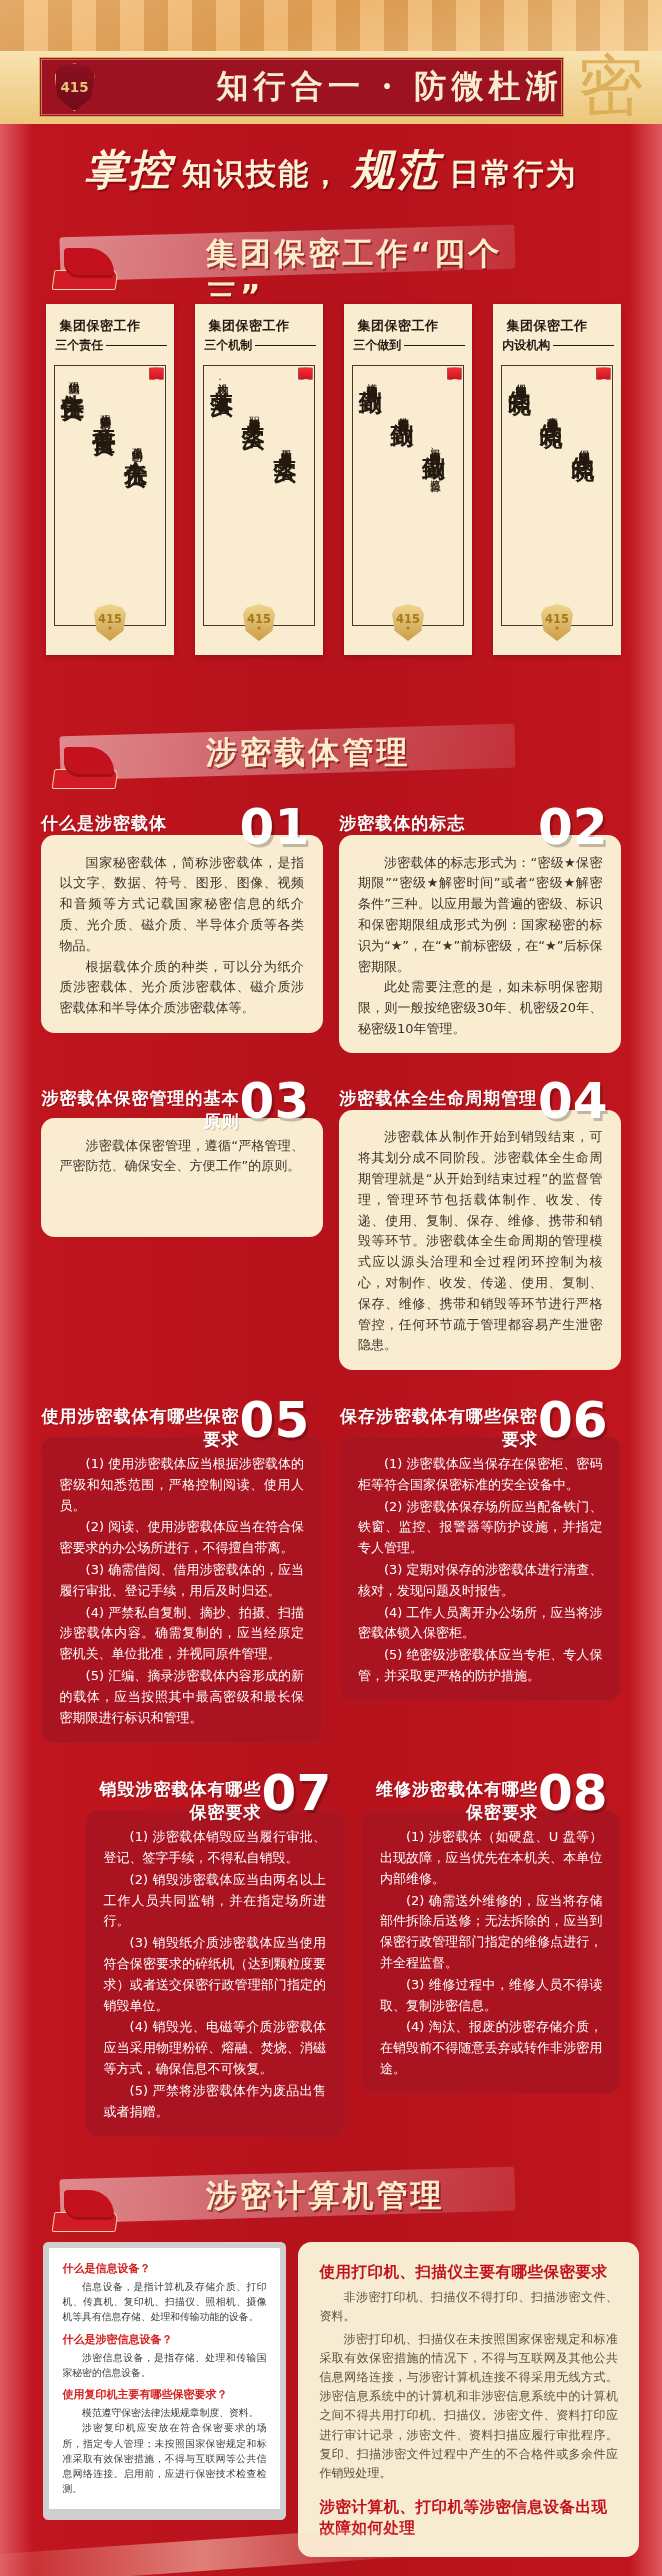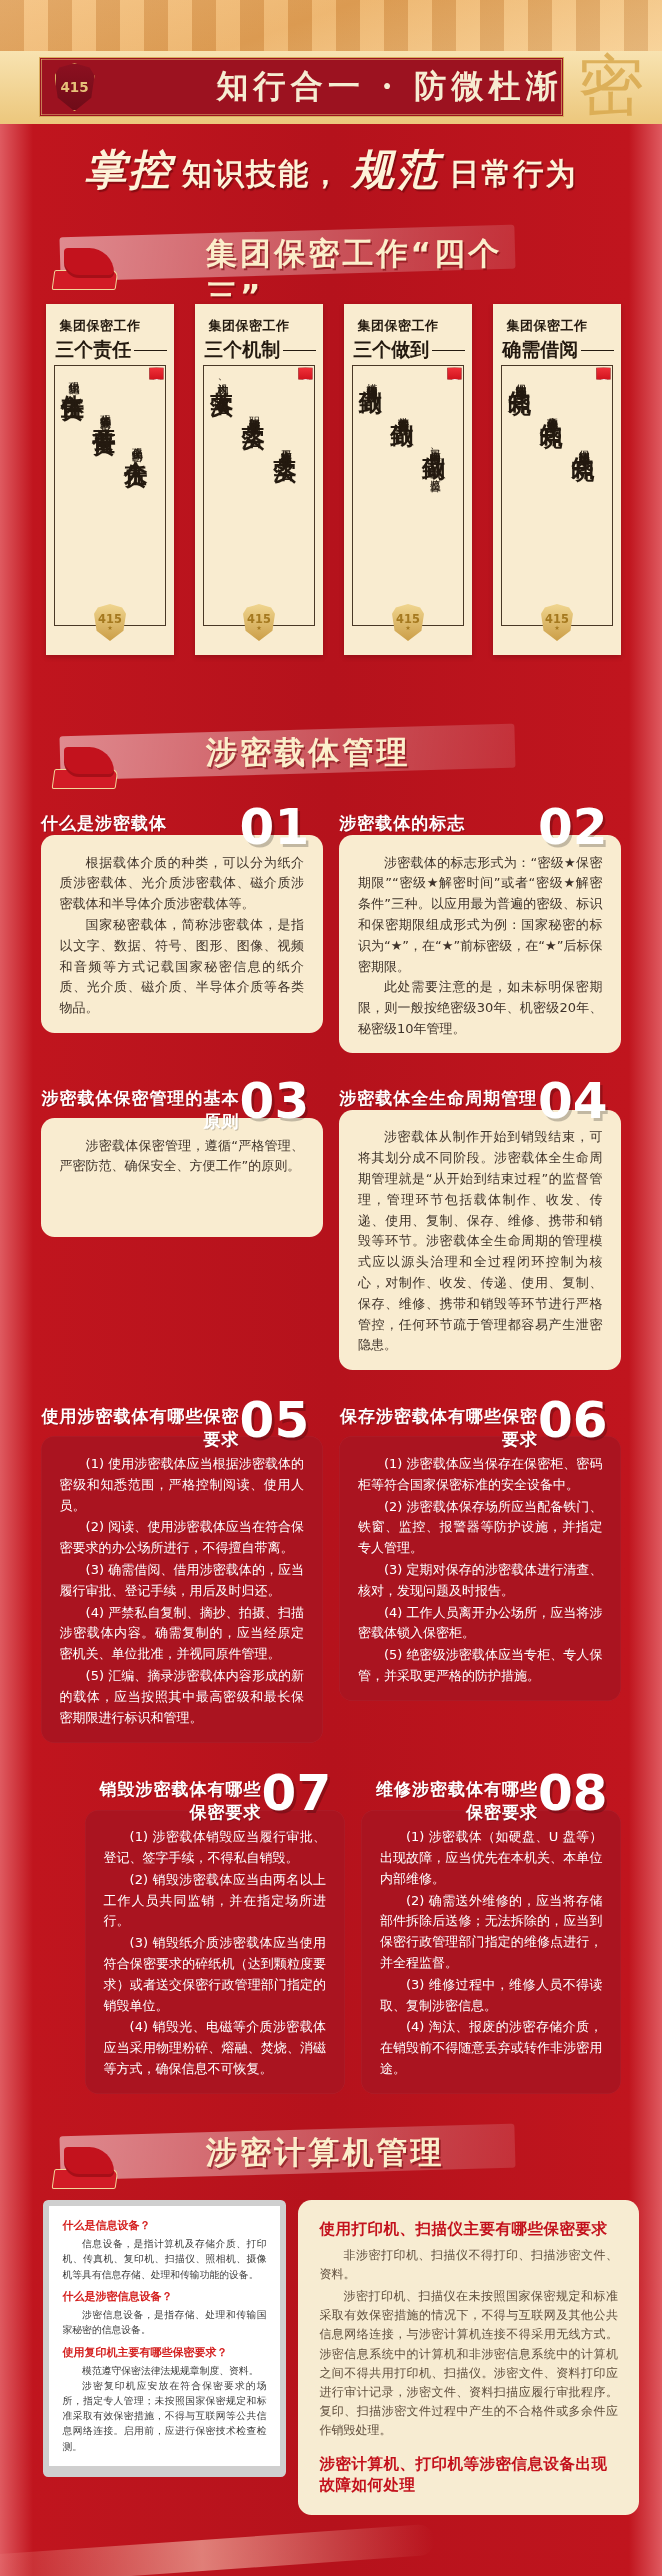--- a/index.html
+++ b/index.html
@@ -39,21 +39,21 @@
     border:1px solid #f1d79b;border-radius:2.1px 7.2px 2.1px 2.1px;transform:skewX(-8deg);}
   .flag-icon .flag{position:absolute;left:13.5px;bottom:11.4px;width:50px;height:30px;background:#c3121d;
     border-radius:4.1px 25px 5.2px 15.5px;box-shadow:inset 0 -3.1px 0 rgba(0,0,0,.15);}
   .sec-title{position:absolute;left:108px;top:5.2px;font-size:31px;font-weight:bold;color:#fbeecb;
     letter-spacing:3.1px;text-shadow:1.6px 2.1px 0 rgba(120,8,14,.6);margin-left:48px;}
   
   .ft-row{display:flex;gap:21px;margin:22px 0 0 46px;height:351px;}
   .ft-card{position:relative;width:128px;background:#f9ecd0;box-shadow:0 2.1px 5.2px rgba(0,0,0,.2);}
   .ft-header{margin:13.5px 0 0 13.5px;font-size:13px;font-weight:bold;color:#241a10;letter-spacing:0.5px;}
   .ft-subrow{display:flex;align-items:center;margin:2.1px 0 0 6.2px;}
-  .ft-sub{font-size:19px;font-weight:bold;color:#241a10;padding:0 3.1px;}
+  .ft-sub{font-size:12px;font-weight:bold;color:#241a10;padding:0 3.1px;}
   .ft-line{flex:1;height:0.5px;background:#241a10;margin-right:7.2px;}
   .ft-frame{position:absolute;left:8.3px;right:8.3px;top:61px;bottom:29px;border:0.5px solid #4a3826;}
   .ft-body{position:absolute;left:13.5px;right:13.5px;top:69px;bottom:47px;display:flex;gap:5.2px;}
   .vcol{writing-mode:vertical-rl;text-orientation:upright;color:#241a10;line-height:1.15;}
   .vcol:nth-child(2){margin-top:33px;}
   .vcol:nth-child(3){margin-top:66px;}
   .vcol .em{font-size:23px;font-weight:bold;letter-spacing:1px;}
   .vcol .lead{font-size:11px;letter-spacing:0.5px;}
   .ft-tag{position:absolute;right:-3.1px;top:-5.2px;writing-mode:vertical-rl;text-orientation:upright;
     background:linear-gradient(180deg,#ef3038,#d3141f);color:#fff;font-size:6.5px;line-height:1.1;
@@ -200,21 +200,21 @@
       </div>
       <div class="gold-shield">
         <span>415</span>
           <span class="star">★</span>
       </div>
     </div>
 
     <div class="ft-card">
       <div class="ft-header">集团保密工作</div>
       <div class="ft-subrow">
-        <span class="ft-sub">确需借阅</span>
+        <span class="ft-sub">内设机构</span>
         <span class="ft-line"></span>
       </div>
       <div class="ft-frame"></div>
       <div class="ft-body">
         <div class="vcol">
           <span class="em">知晓</span><span class="lead">保密法规定的十三种违法行为</span>
         </div>
         <div class="vcol">
           <span class="em">知晓</span><span class="lead">本单位各项保密管理制度要求</span>
         </div>
@@ -239,22 +239,22 @@
     <span class="sec-title">涉密载体管理</span>
   </div>
 
   <div class="ic-row r1" style="margin-top:24px;">
     <div class="ic">
       <div class="ic-head">
         <span class="ic-title">什么是涉密载体</span>
         <span class="ic-num">01</span>
       </div>
       <div class="ic-body">
+        <p>国家秘密载体，简称涉密载体，是指以文字、数据、符号、图形、图像、视频和音频等方式记载国家秘密信息的纸介质、光介质、磁介质、半导体介质等各类物品。</p>
         <p>根据载体介质的种类，可以分为纸介质涉密载体、光介质涉密载体、磁介质涉密载体和半导体介质涉密载体等。</p>
-        <p>国家秘密载体，简称涉密载体，是指以文字、数据、符号、图形、图像、视频和音频等方式记载国家秘密信息的纸介质、光介质、磁介质、半导体介质等各类物品。</p>
       </div>
     </div>
     <div class="ic">
       <div class="ic-head">
         <span class="ic-title">涉密载体的标志</span>
         <span class="ic-num">02</span>
       </div>
       <div class="ic-body">
         <p>涉密载体的标志形式为：“密级★保密期限”“密级★解密时间”或者“密级★解密条件”三种。以应用最为普遍的密级、标识和保密期限组成形式为例：国家秘密的标识为“★”，在“★”前标密级，在“★”后标保密期限。</p>
         <p>此处需要注意的是，如未标明保密期限，则一般按绝密级30年、机密级20年、秘密级10年管理。</p>
@@ -316,20 +316,21 @@
     <div class="ic">
       <div class="ic-head">
         <span class="ic-title mg-title">销毁涉密载体有哪些保密要求</span>
         <span class="ic-num">07</span>
       </div>
       <div class="ic-body">
         <p>(1) 涉密载体销毁应当履行审批、登记、签字手续，不得私自销毁。</p>
         <p>(2) 销毁涉密载体应当由两名以上工作人员共同监销，并在指定场所进行。</p>
         <p>(3) 销毁纸介质涉密载体应当使用符合保密要求的碎纸机（达到颗粒度要求）或者送交保密行政管理部门指定的销毁单位。</p>
         <p>(4) 销毁光、电磁等介质涉密载体应当采用物理粉碎、熔融、焚烧、消磁等方式，确保信息不可恢复。</p>
+        <p>(5) 严禁将涉密载体作为废品出售或者捐赠。</p>
       </div>
     </div>
     <div class="ic">
       <div class="ic-head">
         <span class="ic-title mg-title">维修涉密载体有哪些保密要求</span>
         <span class="ic-num">08</span>
       </div>
       <div class="ic-body">
         <p>(1) 涉密载体（如硬盘、U 盘等）出现故障，应当优先在本机关、本单位内部维修。</p>
         <p>(2) 确需送外维修的，应当将存储部件拆除后送修；无法拆除的，应当到保密行政管理部门指定的维修点进行，并全程监督。</p>

